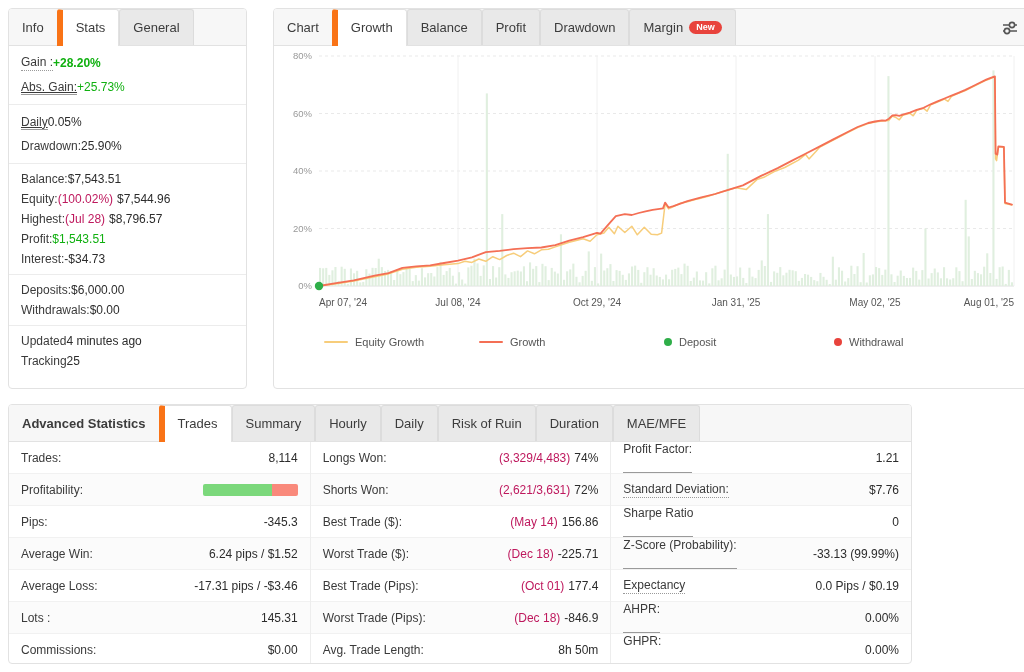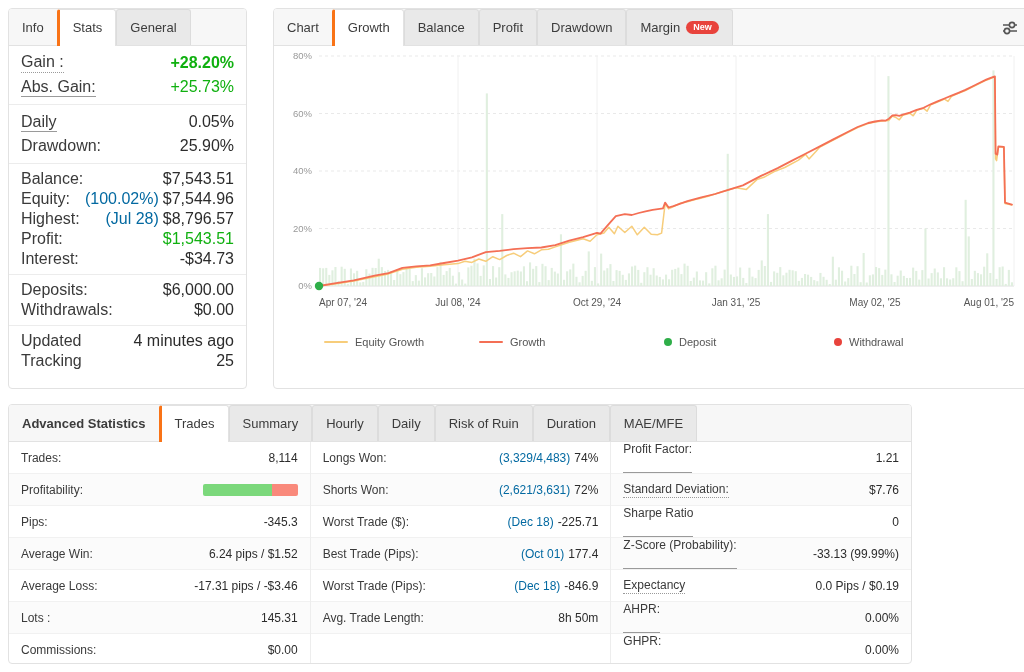--- a/index.html
+++ b/index.html
@@ -37,21 +37,21 @@
     align-items:center;
     font-size:13px;
     color:#3c3c3c;
     cursor:pointer;
     white-space:nowrap;
   }
   .tab.plain { background:transparent; }
   .tab.bold  { font-weight:bold; }
   .tab.active {
     background:#fff;
-    border-left:3px solid #f97316;
+    border-left:6px solid #f97316;
     border-right:1px solid #e2e2e2;
     border-top:1px solid #e2e2e2;
     border-radius:3px 3px 0 0;
     margin-bottom:-1px;
     padding-bottom:1px;
   }
   .tab.inactive {
     background:#e9e9e9;
     border-left:1px solid #dcdcdc;
     border-right:1px solid #dcdcdc;
@@ -73,32 +73,32 @@
     right:10px; top:8px;
     width:22px; height:22px;
     display:flex; align-items:center; justify-content:center;
     cursor:pointer;
   }
 
   
   .sgroup { padding:5px 0; border-bottom:1px solid #ececec; }
   .sgroup:last-child { border-bottom:none; }
   .srow {
-    display:flex; justify-content:space-between; align-items:center;
-    padding:0 12px; font-size:16px;
+    display:flex; justify-content:flex-start; align-items:center;
+    padding:0 12px; font-size:12px;
   }
   .srow.tall  { height:24px; }
   .srow.short { height:20px; }
   .slabel { color:#3a3a3a; }
-  .slabel.u-solid  { border-bottom:1px solid  #9a9a9a; padding-bottom:0; cursor:help; }
+  .slabel.u-solid  { border-bottom:1px solid  #9a9a9a; padding-bottom:0; cursor:help;text-decoration:underline; }
   .slabel.u-dotted { border-bottom:1px dotted #9a9a9a; padding-bottom:1px; cursor:help; }
   .svalue { color:#2c2c2c; text-align:right; }
   .svalue.green { color:#10b010; }
   .svalue.bold  { font-weight:bold; }
-  .muted { color:#0369a1; margin-right:4px; }
+  .muted { color:#be185d; margin-right:4px; }
 
   
   #chart-body { position:relative; }
   #legend-row { position:relative; height:30px; margin-top:2px; }
   .legend-item {
     position:absolute; top:6px;
     display:flex; align-items:center;
     cursor:pointer;
   }
   .legend-item .lg-line { width:24px; height:2px; border-radius:1px; }
@@ -576,20 +576,24 @@
       <div class="bcol">
         <div class="brow">
           <span class="blabel">Longs Won:</span>
           <span class="bvalue"><span class="muted">(3,329/4,483)</span><span>74%</span></span>
         </div>
         <div class="brow">
           <span class="blabel">Shorts Won:</span>
           <span class="bvalue"><span class="muted">(2,621/3,631)</span><span>72%</span></span>
         </div>
         <div class="brow">
+          <span class="blabel">Best Trade ($):</span>
+          <span class="bvalue"><span class="muted">(May 14)</span><span>156.86</span></span>
+        </div>
+        <div class="brow">
           <span class="blabel">Worst Trade ($):</span>
           <span class="bvalue"><span class="muted">(Dec 18)</span><span>-225.71</span></span>
         </div>
         <div class="brow">
           <span class="blabel">Best Trade (Pips):</span>
           <span class="bvalue"><span class="muted">(Oct 01)</span><span>177.4</span></span>
         </div>
         <div class="brow">
           <span class="blabel">Worst Trade (Pips):</span>
           <span class="bvalue"><span class="muted">(Dec 18)</span><span>-846.9</span></span>

